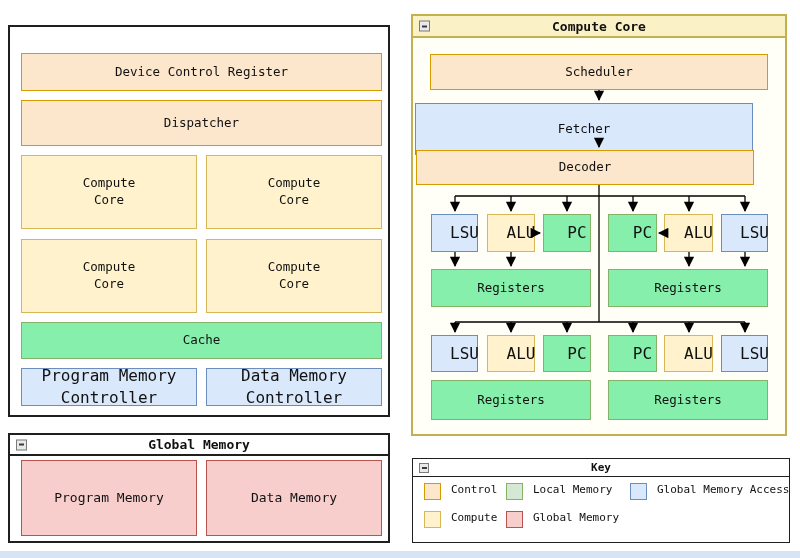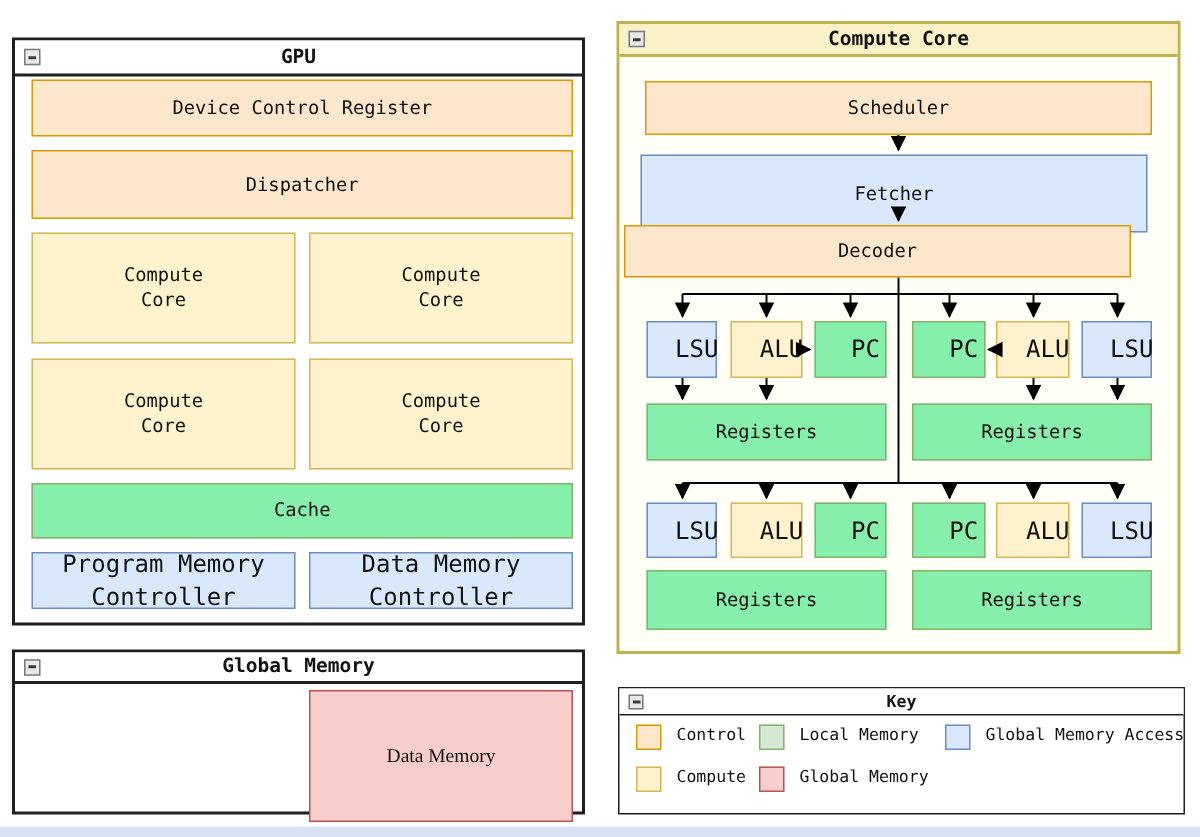--- a/index.html
+++ b/index.html
@@ -32,26 +32,20 @@
   .key-item{position:absolute;display:flex;align-items:flex-start;gap:10px;height:18px;}
   .key-swatch{width:17px;height:17px;border:1px solid;box-sizing:border-box;flex:0 0 auto;}
   .key-label{font-size:11px;white-space:nowrap;}
   #arrow-layer{position:absolute;left:0;top:0;z-index:5;pointer-events:none;}
   .bottom-strip{position:absolute;left:0;top:551px;width:800px;height:7px;background:#D8E4F4;}
 </style>
 </head>
 <body>
 
 <div class="winpanel" id="gpu-panel" style="left:8px;top:25px;width:382px;height:392px;">
-  <div class="titlebar" style="height:22px;">
-    <div class="minbtn">
-        <div class="dash"></div>
-      </div>
-    <span>GPU</span>
-  </div>
   <div class="box c-control" style="left:11px;top:26px;width:361px;height:38px;">Device Control Register</div>
   <div class="box c-control" style="left:11px;top:73px;width:361px;height:46px;">Dispatcher</div>
   <div class="box c-compute" style="left:11px;top:128px;width:176px;height:74px;">Compute
 Core</div>
   <div class="box c-compute" style="left:196px;top:128px;width:176px;height:74px;">Compute
 Core</div>
   <div class="box c-compute" style="left:11px;top:212px;width:176px;height:74px;">Compute
 Core</div>
   <div class="box c-compute" style="left:196px;top:212px;width:176px;height:74px;">Compute
 Core</div>
@@ -60,32 +54,33 @@
   <div class="box c-access small" style="left:196px;top:341px;width:176px;height:38px;text-align:center;">Data Memory Controller</div>
 </div>
 
 <div class="winpanel" id="global-panel" style="left:8px;top:433px;width:382px;height:110px;">
   <div class="titlebar" style="height:19px;">
     <div class="minbtn">
         <div class="dash"></div>
       </div>
     <span>Global Memory</span>
   </div>
-  <div class="box c-globalmem" style="left:196px;top:25px;width:176px;height:88px;font-size:13px;font-family:Liberation Serif, serif;">Data Memory</div>
+  <div class="box c-globalmem" style="left:11px;top:25px;width:176px;height:76px;font-size:13px;">Program Memory</div>
+  <div class="box c-globalmem" style="left:196px;top:25px;width:176px;height:76px;font-size:13px;">Data Memory</div>
 </div>
 
 <div class="winpanel" id="cc-panel" style="left:411px;top:14px;width:376px;height:422px;">
   <div class="titlebar" style="height:20px;">
     <div class="minbtn">
         <div class="dash"></div>
       </div>
     <span>Compute Core</span>
   </div>
   <div class="box c-control" style="left:17px;top:38px;width:338px;height:36px;">Scheduler</div>
-  <div class="box c-access" style="left:14px;top:87px;width:338px;height:52px;">Fetcher</div>
+  <div class="box c-access" style="left:2px;top:87px;width:338px;height:52px;">Fetcher</div>
   <div class="box c-control" style="left:3px;top:134px;width:338px;height:35px;">Decoder</div>
 
   <div class="box c-access unit" style="left:18px;top:198px;width:47px;height:38px;">LSU</div>
   <div class="box c-compute unit" style="left:74px;top:198px;width:48px;height:38px;">ALU</div>
   <div class="box c-local unit" style="left:130px;top:198px;width:48px;height:38px;">PC</div>
   <div class="box c-local unit" style="left:195px;top:198px;width:49px;height:38px;">PC</div>
   <div class="box c-compute unit" style="left:251px;top:198px;width:49px;height:38px;">ALU</div>
   <div class="box c-access unit" style="left:308px;top:198px;width:47px;height:38px;">LSU</div>
 
   <div class="box c-local" style="left:18px;top:253px;width:160px;height:38px;">Registers</div>

